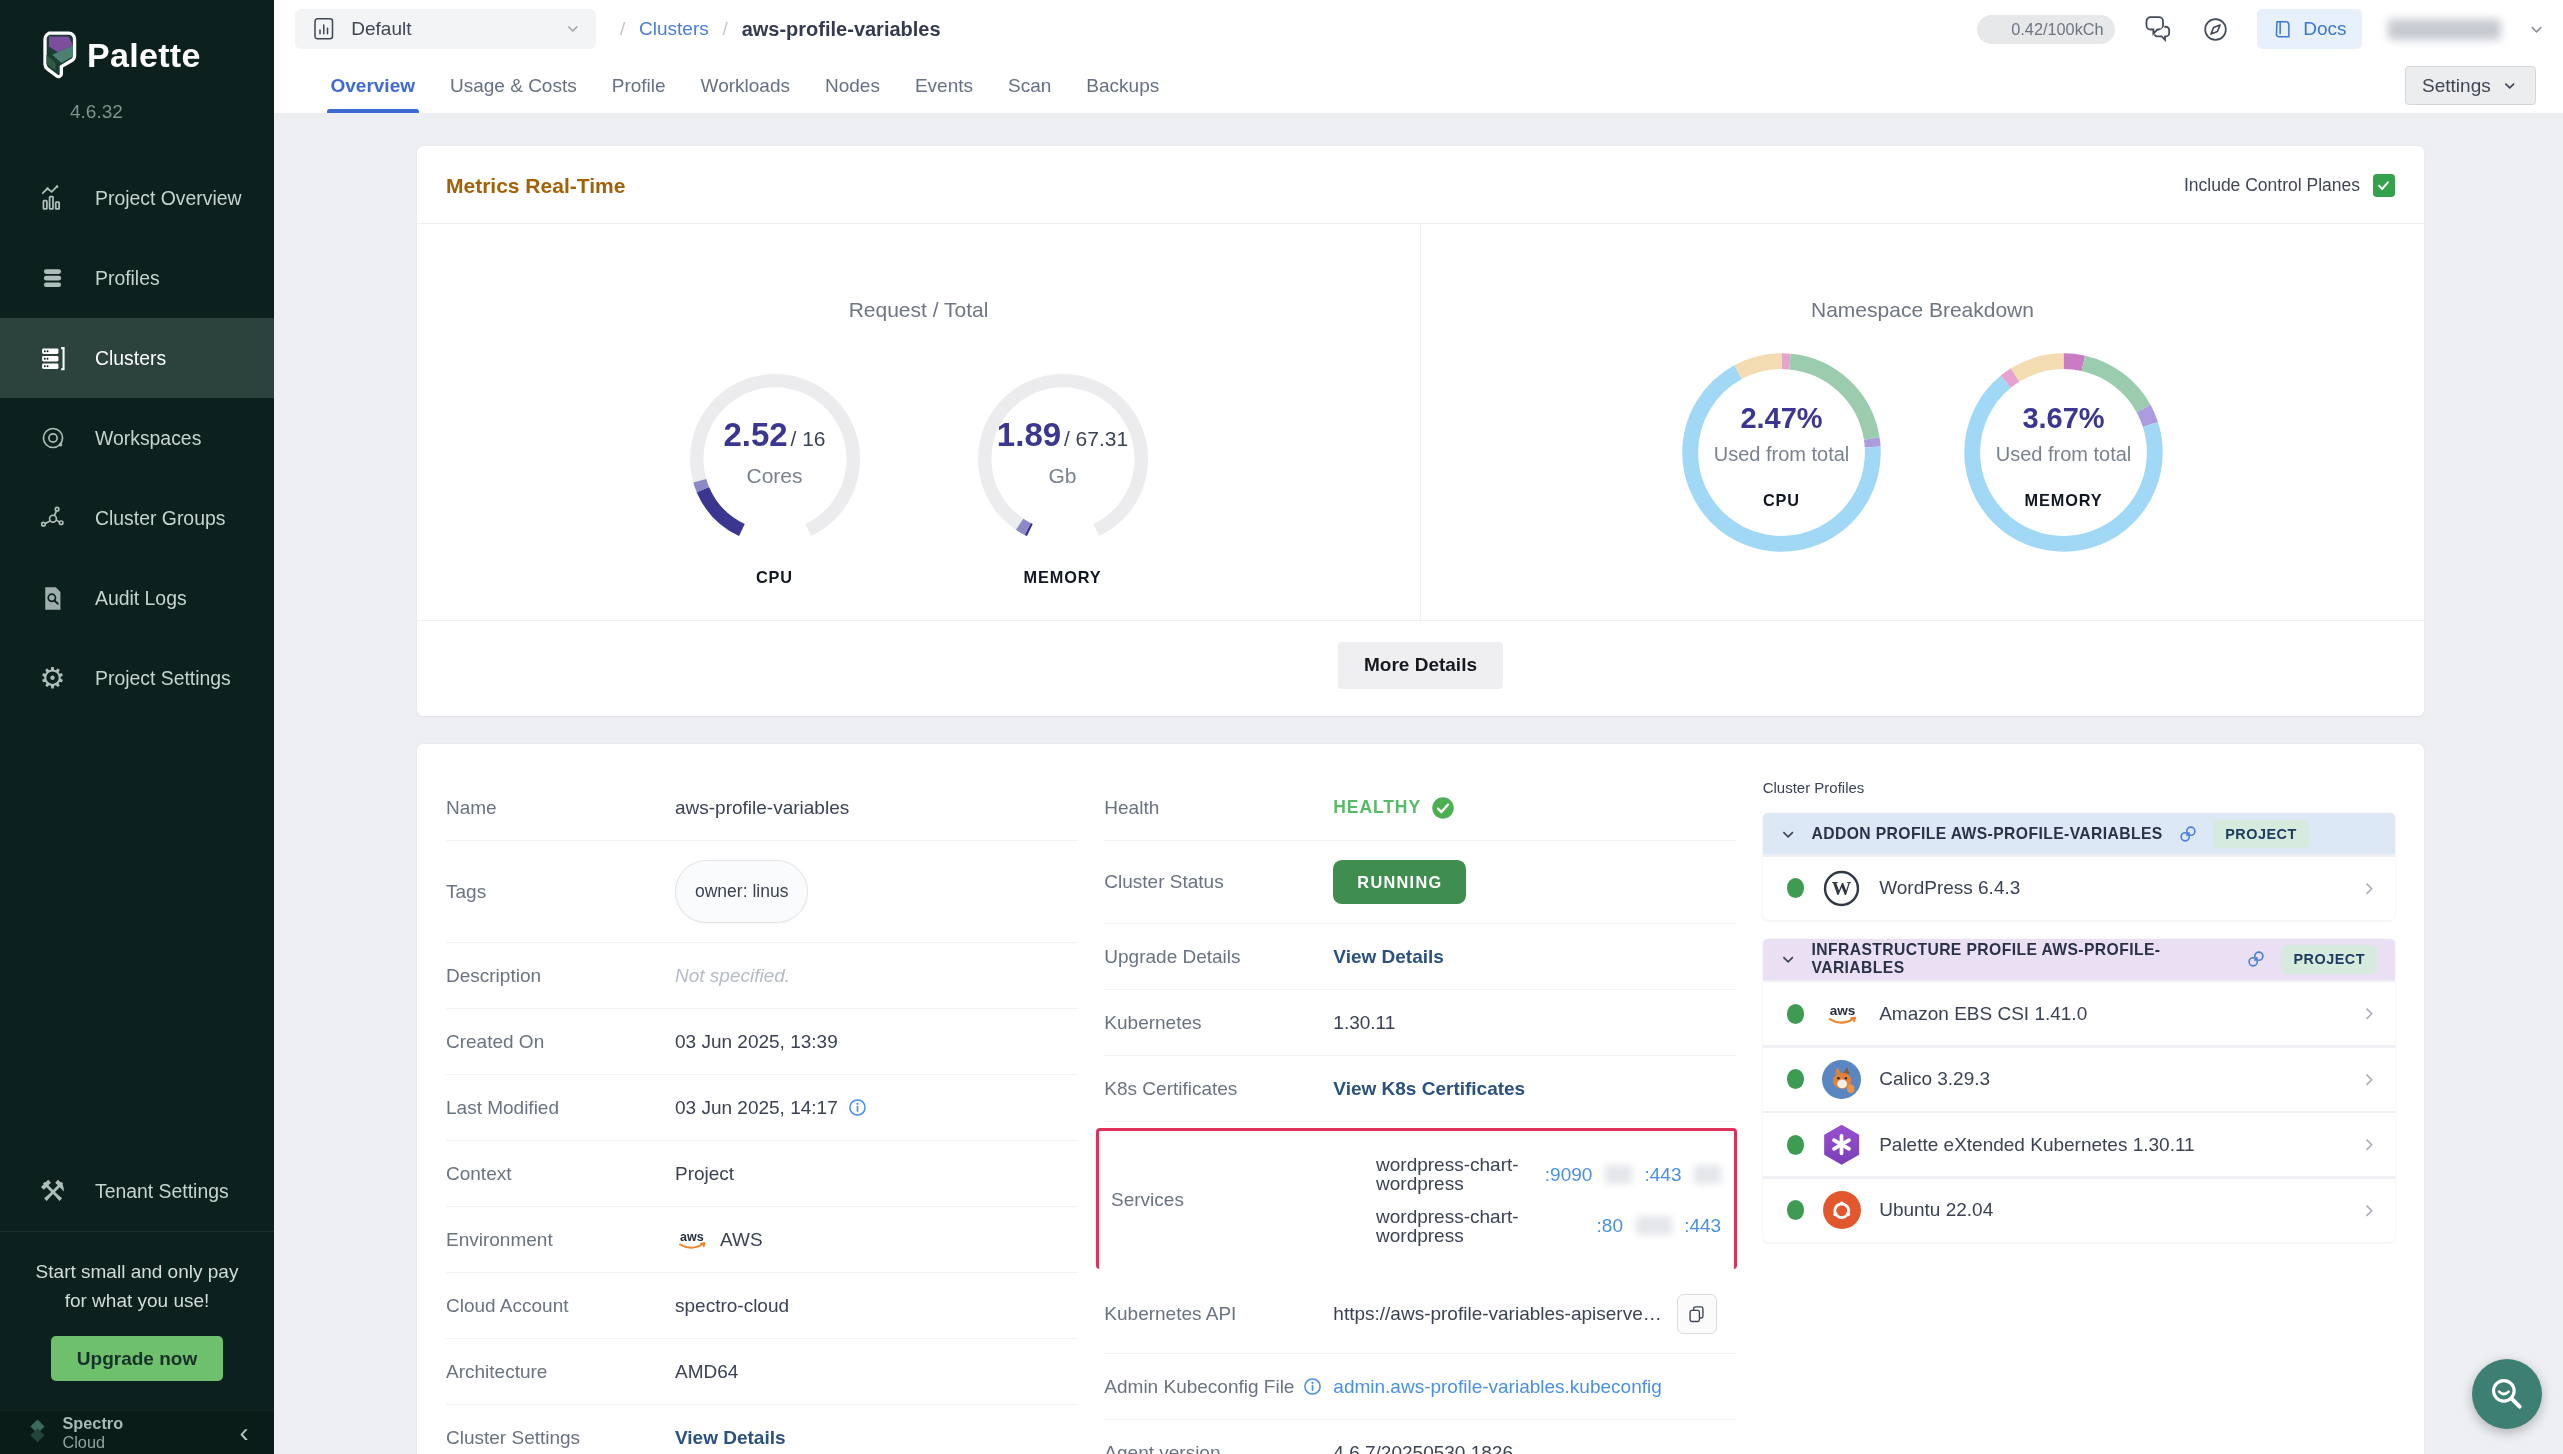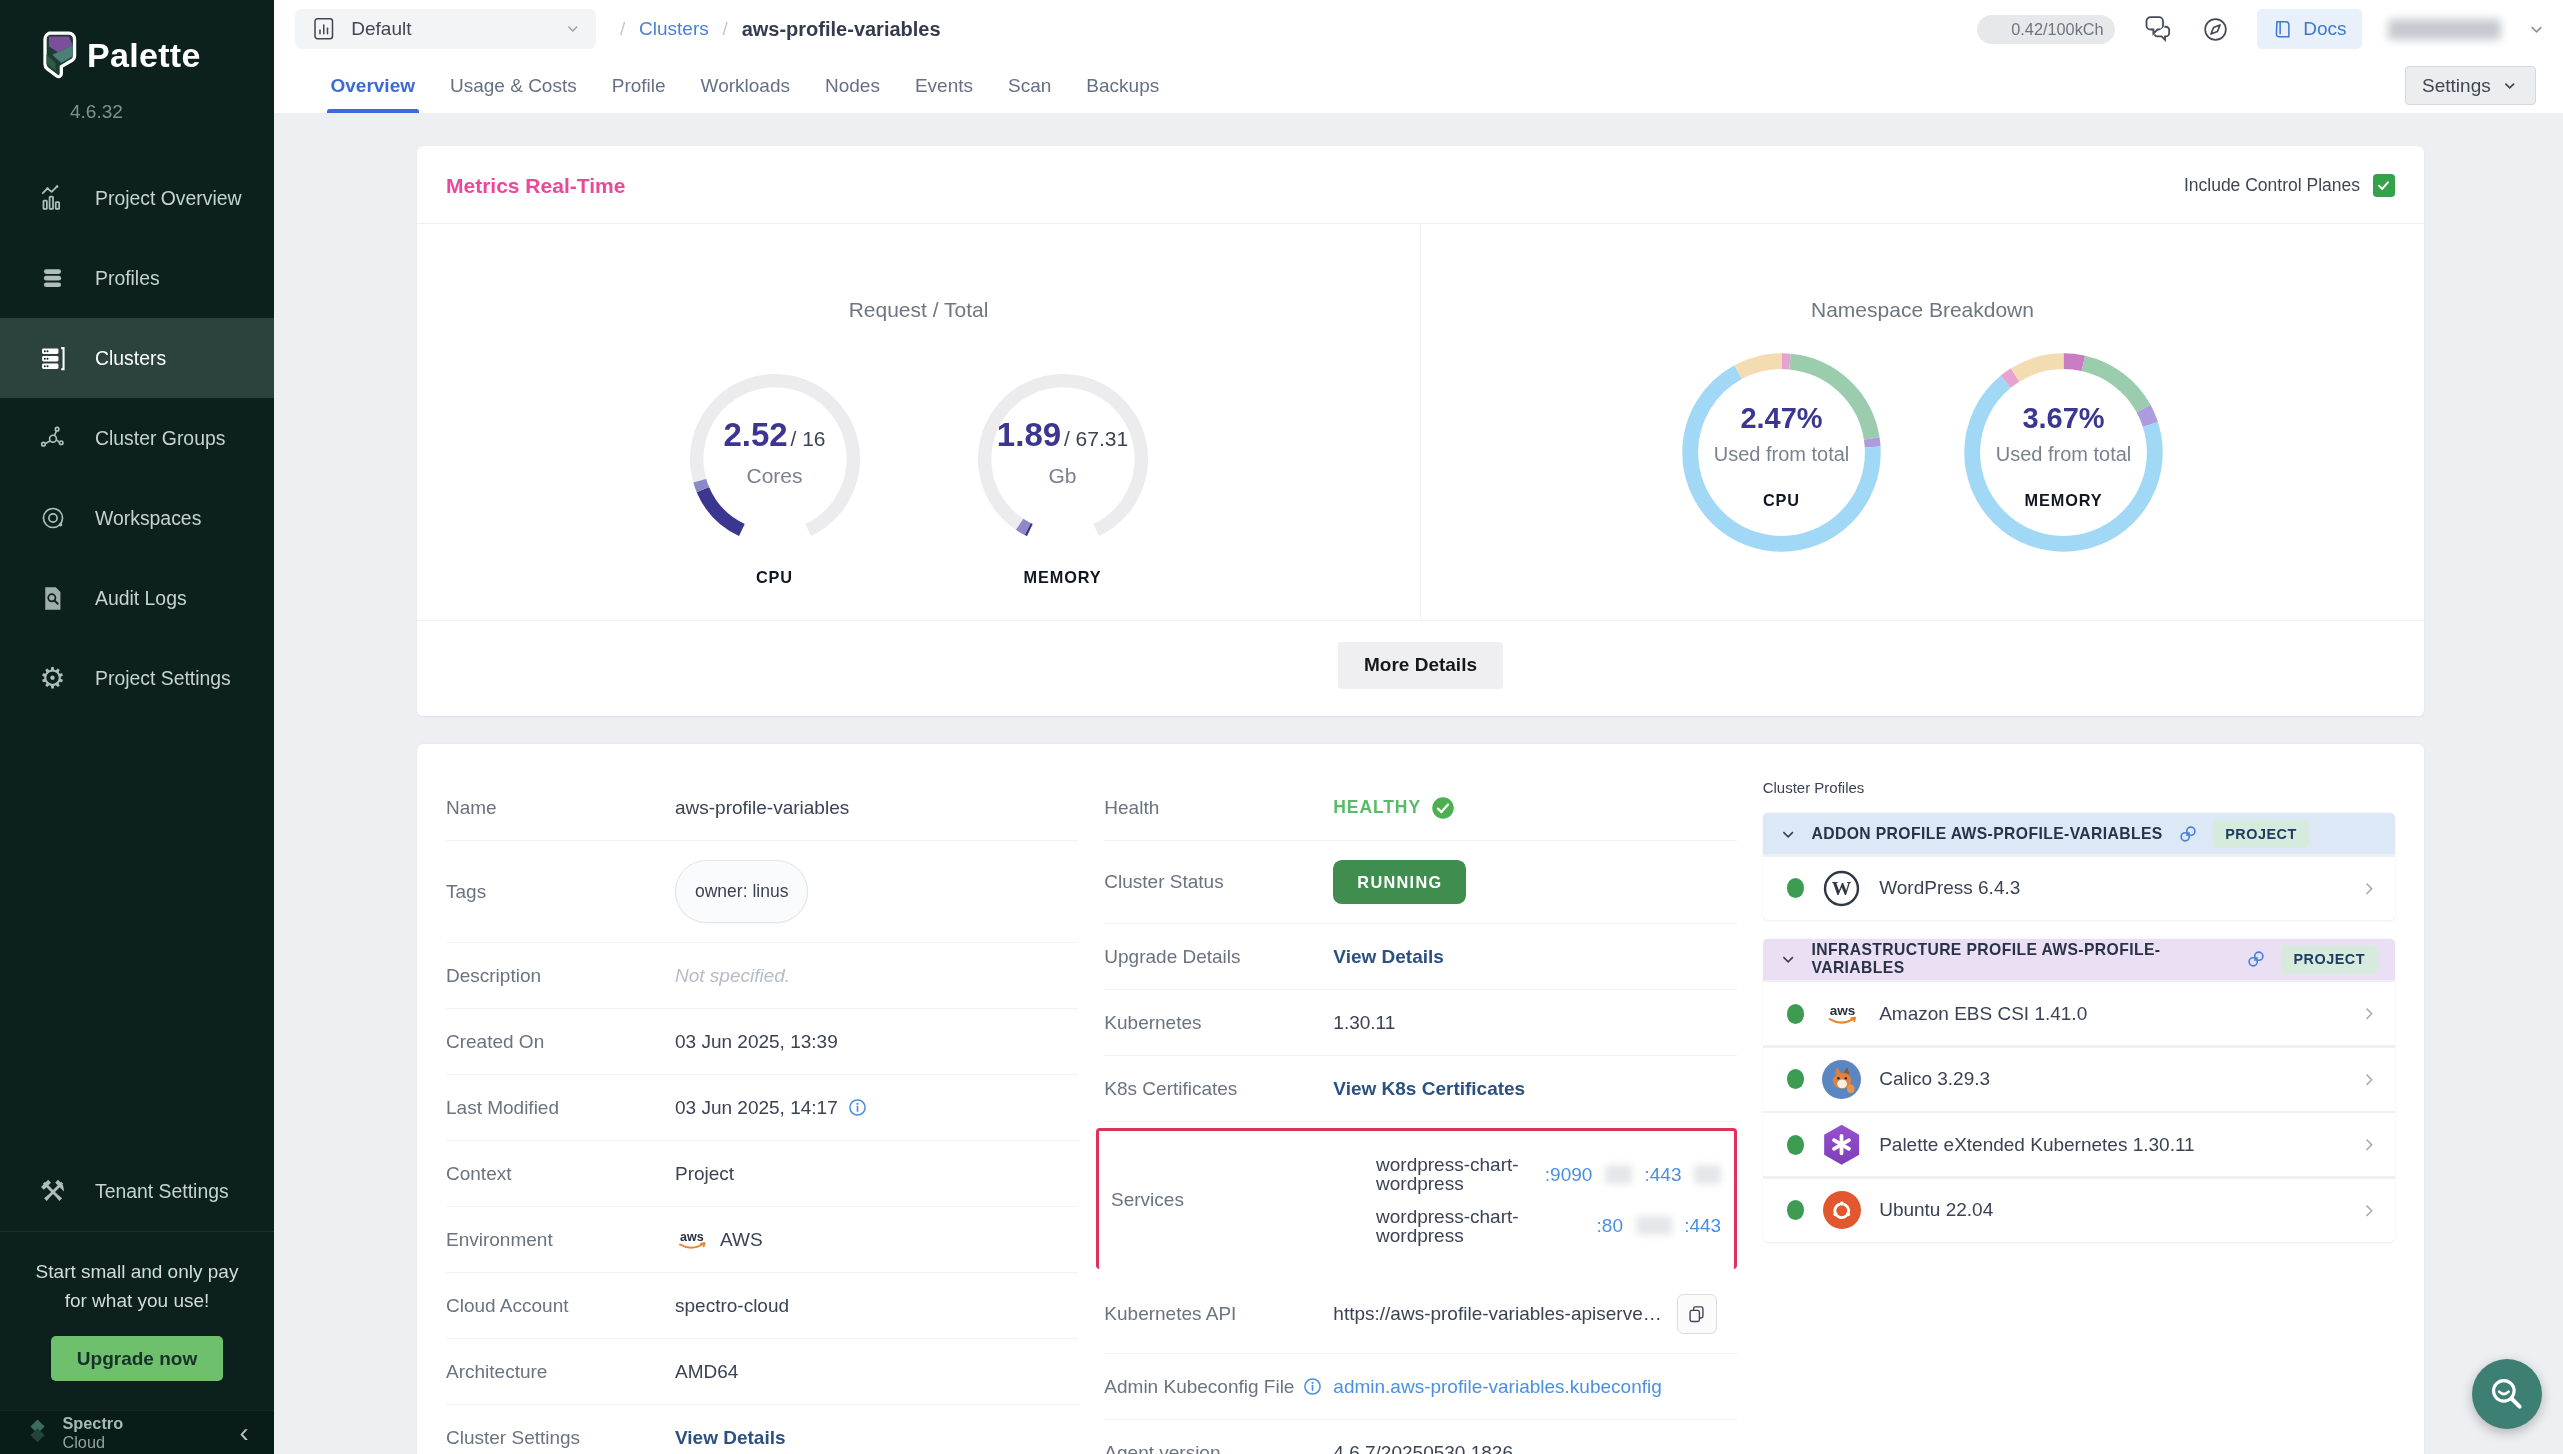--- a/index.html
+++ b/index.html
@@ -48,21 +48,21 @@
   .tab { display:flex; align-items:center; padding:0 17.5px; font-size:19px; color:#667084; cursor:pointer; position:relative; }
   .tab.active { color:#3D6BD6; font-weight:600; }
   .tab.active::after { content:""; position:absolute; left:13.8px; right:13.8px; bottom:0; height:3.8px; border-radius:2.5px 2.5px 0 0; background:#3D6BD6; }
   .settings-btn { margin-left:auto; align-self:center; height:39px; background:#ECEDEF; border:0.6px solid #D4D7DB; border-radius:3.8px; display:flex; align-items:center; gap:10px; padding:0 16.3px; font-size:19px; color:#3F4654; font-family:inherit; cursor:pointer; }
 
   .content { flex:1; padding:33px 139px 0 143px; overflow:hidden; }
   .card { background:#FFFFFF; border-radius:6.3px; box-shadow:0 0.6px 2.5px rgba(16,24,40,.06); }
 
   
   .metrics-head { display:flex; justify-content:space-between; align-items:center; padding:27.5px 29px 25px; border-bottom:0.6px solid #EFEFF2; }
-  .metrics-title { font-size:21px; font-weight:600; color:#ec4899; }
+  .metrics-title { font-size:21px; font-weight:600; color:#a16207; }
   .include-cp { display:flex; align-items:center; gap:12.5px; font-size:17.5px; color:#3F4654; cursor:pointer; }
   .checkbox { width:22.5px; height:22.5px; background:#34A24B; border-radius:3.8px; display:flex; align-items:center; justify-content:center; }
   .metrics-body { display:flex; min-height:396px; }
   .half { flex:1; display:flex; flex-direction:column; align-items:center; }
   .half.left { border-right:0.6px solid #F0F0F3; }
   .sec-title { margin-top:74px; font-size:21px; color:#6E7683; }
   .charts { display:flex; gap:94px; margin-top:40px; }
   .charts.donuts { gap:75px; margin-top:27.5px; }
   .gauge-wrap { width:194px; display:flex; flex-direction:column; align-items:center; }
   .gauge-box { position:relative; width:194px; height:194px; }
@@ -174,40 +174,40 @@
             <circle cx="14" cy="23" r="1.4" fill="#0C211D"></circle>
           <circle cx="10" cy="34" r="1.4" fill="#0C211D"></circle>
             <circle cx="14" cy="34" r="1.4" fill="#0C211D"></circle>
         </svg>
       </span>
       <span>Clusters</span>
     </div>
     <div class="nav-item">
       <span class="ni">
         <svg width="30" height="30" viewBox="0 0 44 44" fill="none" stroke="currentColor" stroke-width="2.4">
+          <circle cx="22" cy="22" r="14"></circle>
+          <circle cx="22" cy="22" r="6"></circle>
+          <circle cx="33" cy="32" r="2.6" fill="currentColor" stroke="none"></circle>
+        </svg>
+      </span>
+      <span>Workspaces</span>
+    </div>
+    <div class="nav-item">
+      <span class="ni">
+        <svg width="30" height="30" viewBox="0 0 44 44" fill="none" stroke="currentColor" stroke-width="2.4">
           <circle cx="22" cy="23" r="5"></circle>
           <circle cx="8" cy="31" r="2.6"></circle>
           <circle cx="34" cy="29" r="2.6"></circle>
           <circle cx="28" cy="9" r="2.6"></circle>
           <line x1="18" y1="26" x2="11" y2="30"></line>
           <line x1="27" y1="25" x2="31.5" y2="28"></line>
           <line x1="24" y1="18.5" x2="27" y2="12"></line>
         </svg>
       </span>
       <span>Cluster Groups</span>
-    </div>
-    <div class="nav-item">
-      <span class="ni">
-        <svg width="30" height="30" viewBox="0 0 44 44" fill="none" stroke="currentColor" stroke-width="2.4">
-          <circle cx="22" cy="22" r="14"></circle>
-          <circle cx="22" cy="22" r="6"></circle>
-          <circle cx="33" cy="32" r="2.6" fill="currentColor" stroke="none"></circle>
-        </svg>
-      </span>
-      <span>Workspaces</span>
     </div>
     <div class="nav-item">
       <span class="ni">
         <svg width="29" height="29" viewBox="0 0 44 44" fill="currentColor">
           <path d="M11 5 h16 l7 7 v27 h-23 z" opacity=".9"></path>
           <circle cx="21" cy="21" r="5.5" fill="none" stroke="#0C211D" stroke-width="2.6"></circle>
           <line x1="25" y1="25" x2="30" y2="30" stroke="#0C211D" stroke-width="2.8" stroke-linecap="round"></line>
         </svg>
       </span>
       <span>Audit Logs</span>

